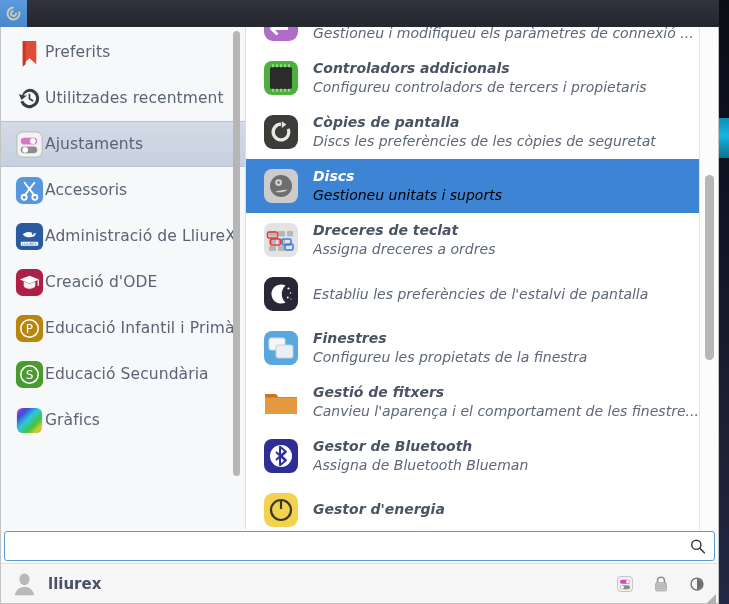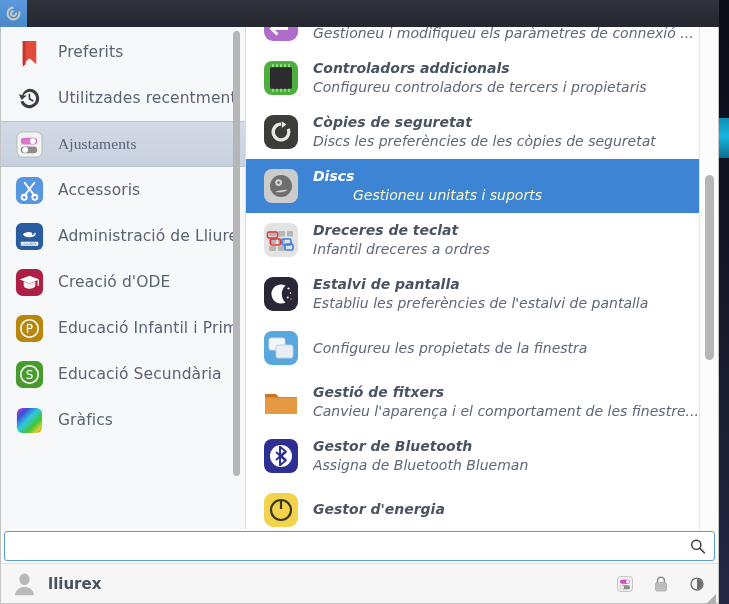--- a/index.html
+++ b/index.html
@@ -43,30 +43,29 @@
   #menu-body { flex:1; display:flex; min-height:0; position:relative; }
 
   
   #sidebar {
     width:245px; background:#f7f8f9; position:relative;
     border-right:1px solid #dcdcdc;
     overflow:hidden;
   }
   #sidebar-list { padding:6px 0 0 0; }
   .cat-item {
-    display:flex; align-items:center; gap:13px;
+    display:flex; align-items:center; 
     height:46px; padding:0 10px 0 13px;
     cursor:default;
   }
   .cat-item.selected {
     background:#cfd6e3;
     border-top:1px solid #b9c2d2;
     border-bottom:1px solid #b9c2d2;
     background-image:linear-gradient(180deg,#d4dae6,#c8d0df);
-    font-family:Liberation Serif, serif;
   }
   .cat-label {
     font-size:15.5px; color:#5a6474; letter-spacing:.1px;
     white-space:nowrap; overflow:hidden;
   }
   .cat-icon { width:31px; height:31px; flex:0 0 31px; position:relative; }
   .cat-icon svg { width:31px; height:31px; display:block; }
 
   #sidebar-scroll {
     position:absolute; right:5px; top:8px; width:7px;
@@ -94,21 +93,21 @@
   .app-title {
     font-size:14px; font-weight:bold; color:#4a5361;
     white-space:nowrap; overflow:hidden; text-overflow:ellipsis;
     line-height:1.25;
   }
   .app-desc {
     font-size:14px; color:#5d6777; line-height:1.3;
     white-space:nowrap; overflow:hidden; text-overflow:ellipsis;
   }
   .app-item.selected .app-title { color:#ffffff; }
-  .app-item.selected .app-desc  { color:#fef9c3;margin-left:40px; }
+  .app-item.selected .app-desc  { color:#000000; }
 
   #applist-scrollbar {
     position:absolute; right:0; top:0; width:19px; height:100%;
     background:#fcfcfc; border-left:1px solid #e4e4e4;
   }
   #applist-thumb {
     position:absolute; left:5px; top:152px; width:9px; height:185px;
     background:#b6b6b6; border-radius:5px;
   }
 
@@ -335,21 +334,21 @@
 
         <div class="app-item">
           <span class="app-icon">
             <svg viewBox="0 0 40 40">
               <rect x="3" y="3" width="34" height="34" rx="9" fill="#3c3c38"></rect>
               <path d="M20 10.5a9.5 9.5 0 1 0 8.7 5.7l-3 1.3A6.2 6.2 0 1 1 20 13.8z" fill="#e8e8e4"></path>
               <path d="M20.8 9.2l4.6 3.3-4.6 3.4z" fill="#e8e8e4"></path>
             </svg>
           </span>
           <span class="app-text">
-            <div class="app-title">Còpies de seguretat</div>
+            <div class="app-title">Còpies de pantalla</div>
             <div class="app-desc">Discs les preferències de les còpies de seguretat</div>
           </span>
         </div>
 
         <div class="app-item selected">
           <span class="app-icon">
             <svg viewBox="0 0 40 40">
               <rect x="3" y="3" width="34" height="34" rx="8" fill="#cccccc"></rect>
               <circle cx="20" cy="20" r="11" fill="#6e6e6e"></circle>
               <circle cx="17.6" cy="16.6" r="3.4" fill="#d3d3d3"></circle>
@@ -377,52 +376,52 @@
                 <rect x="17" y="26" width="7" height="5" rx="1"></rect>
               </g>
               <rect x="6.5" y="12" width="10" height="6" rx="1.4" fill="none" stroke="#e03b3b" stroke-width="1.6"></rect>
               <rect x="9.5" y="19" width="10" height="6" rx="1.4" fill="none" stroke="#e03b3b" stroke-width="1.6"></rect>
               <rect x="21" y="19" width="9" height="6" rx="1.4" fill="none" stroke="#3b7fe0" stroke-width="1.6"></rect>
               <rect x="24" y="24" width="8" height="6" rx="1.4" fill="none" stroke="#3b7fe0" stroke-width="1.6"></rect>
             </svg>
           </span>
           <span class="app-text">
             <div class="app-title">Dreceres de teclat</div>
-            <div class="app-desc">Infantil dreceres a ordres</div>
+            <div class="app-desc">Assigna dreceres a ordres</div>
           </span>
         </div>
 
         <div class="app-item">
           <span class="app-icon">
             <svg viewBox="0 0 40 40">
               <rect x="3" y="3" width="34" height="34" rx="9" fill="#2b2636"></rect>
               <path d="M24.5 11.5a9.6 9.6 0 1 0 0 17 11.6 11.6 0 0 1 0-17z" fill="#ffffff"></path>
               <g fill="#ffffff">
                 <circle cx="27.5" cy="14.5" r="1.1"></circle>
                 <circle cx="29.5" cy="19" r=".8"></circle>
                 <circle cx="26.8" cy="23.5" r=".9"></circle>
                 <circle cx="30" cy="25" r=".6"></circle>
               </g>
             </svg>
           </span>
           <span class="app-text">
-            <div class="app-title">Estalvi de pantalla</div>
             <div class="app-desc">Establiu les preferències de l'estalvi de pantalla</div>
           </span>
         </div>
 
         <div class="app-item">
           <span class="app-icon">
             <svg viewBox="0 0 40 40">
               <rect x="3" y="3" width="34" height="34" rx="8" fill="#58a8df"></rect>
               <rect x="8" y="10" width="16" height="12" rx="2" fill="#f4f7f9" stroke="#cfd9e0"></rect>
               <rect x="15" y="17" width="17" height="13" rx="2" fill="#e9eff4" stroke="#c3ced6"></rect>
             </svg>
           </span>
           <span class="app-text">
+            <div class="app-title">Finestres</div>
             <div class="app-desc">Configureu les propietats de la finestra</div>
           </span>
         </div>
 
         <div class="app-item">
           <span class="app-icon">
             <svg viewBox="0 0 40 40">
               <path d="M4 12h11l2.5 3H36v17H4z" fill="#c8751f"></path>
               <path d="M4 15.5h32V32H4z" fill="#e59a42"></path>
             </svg>

